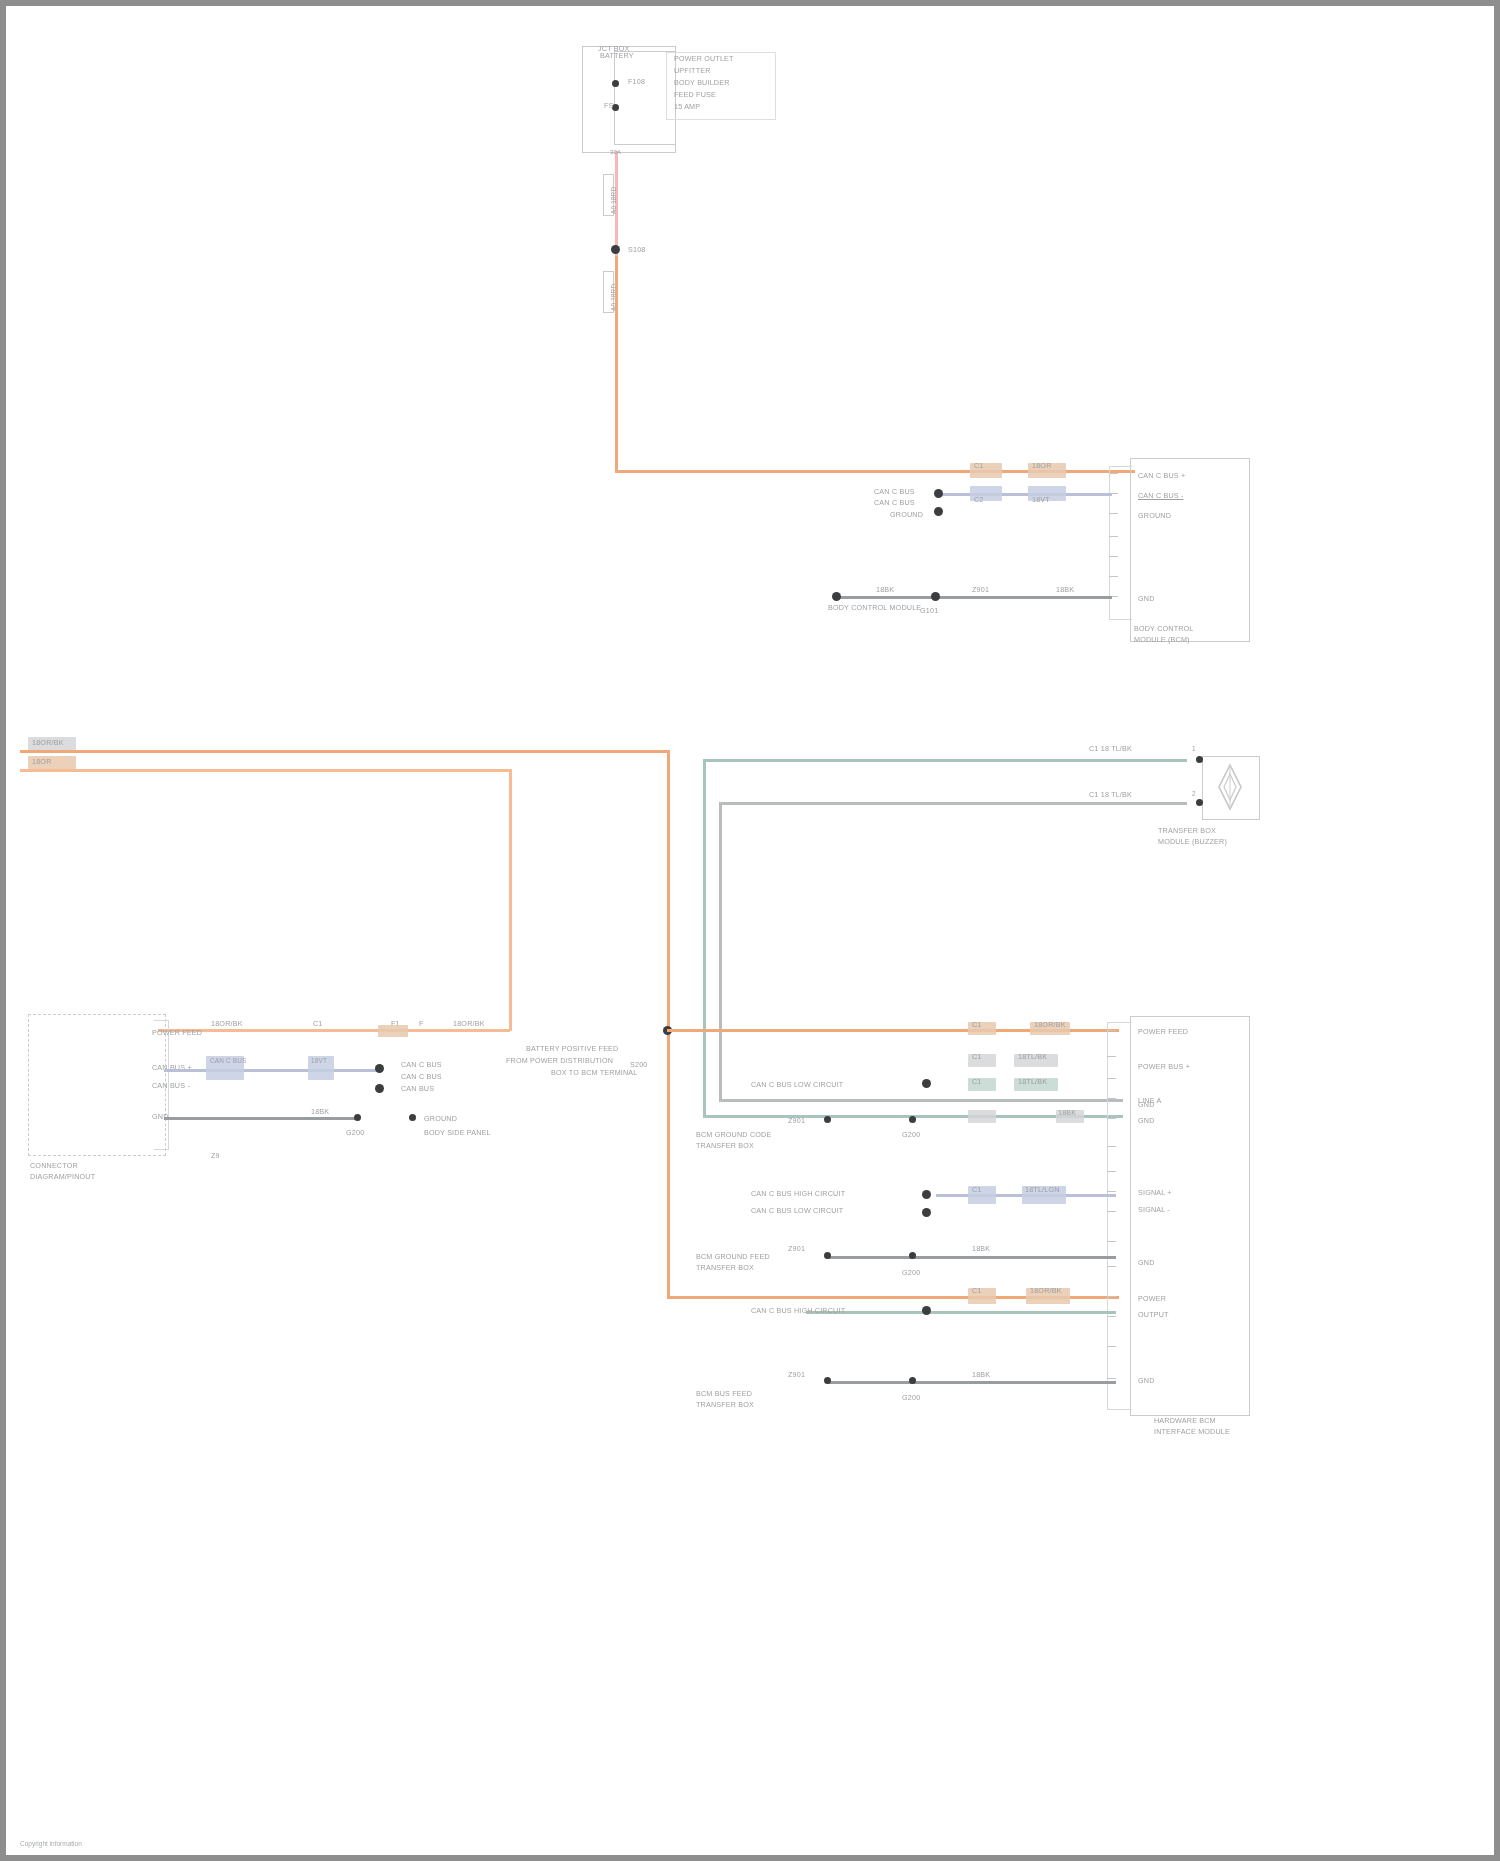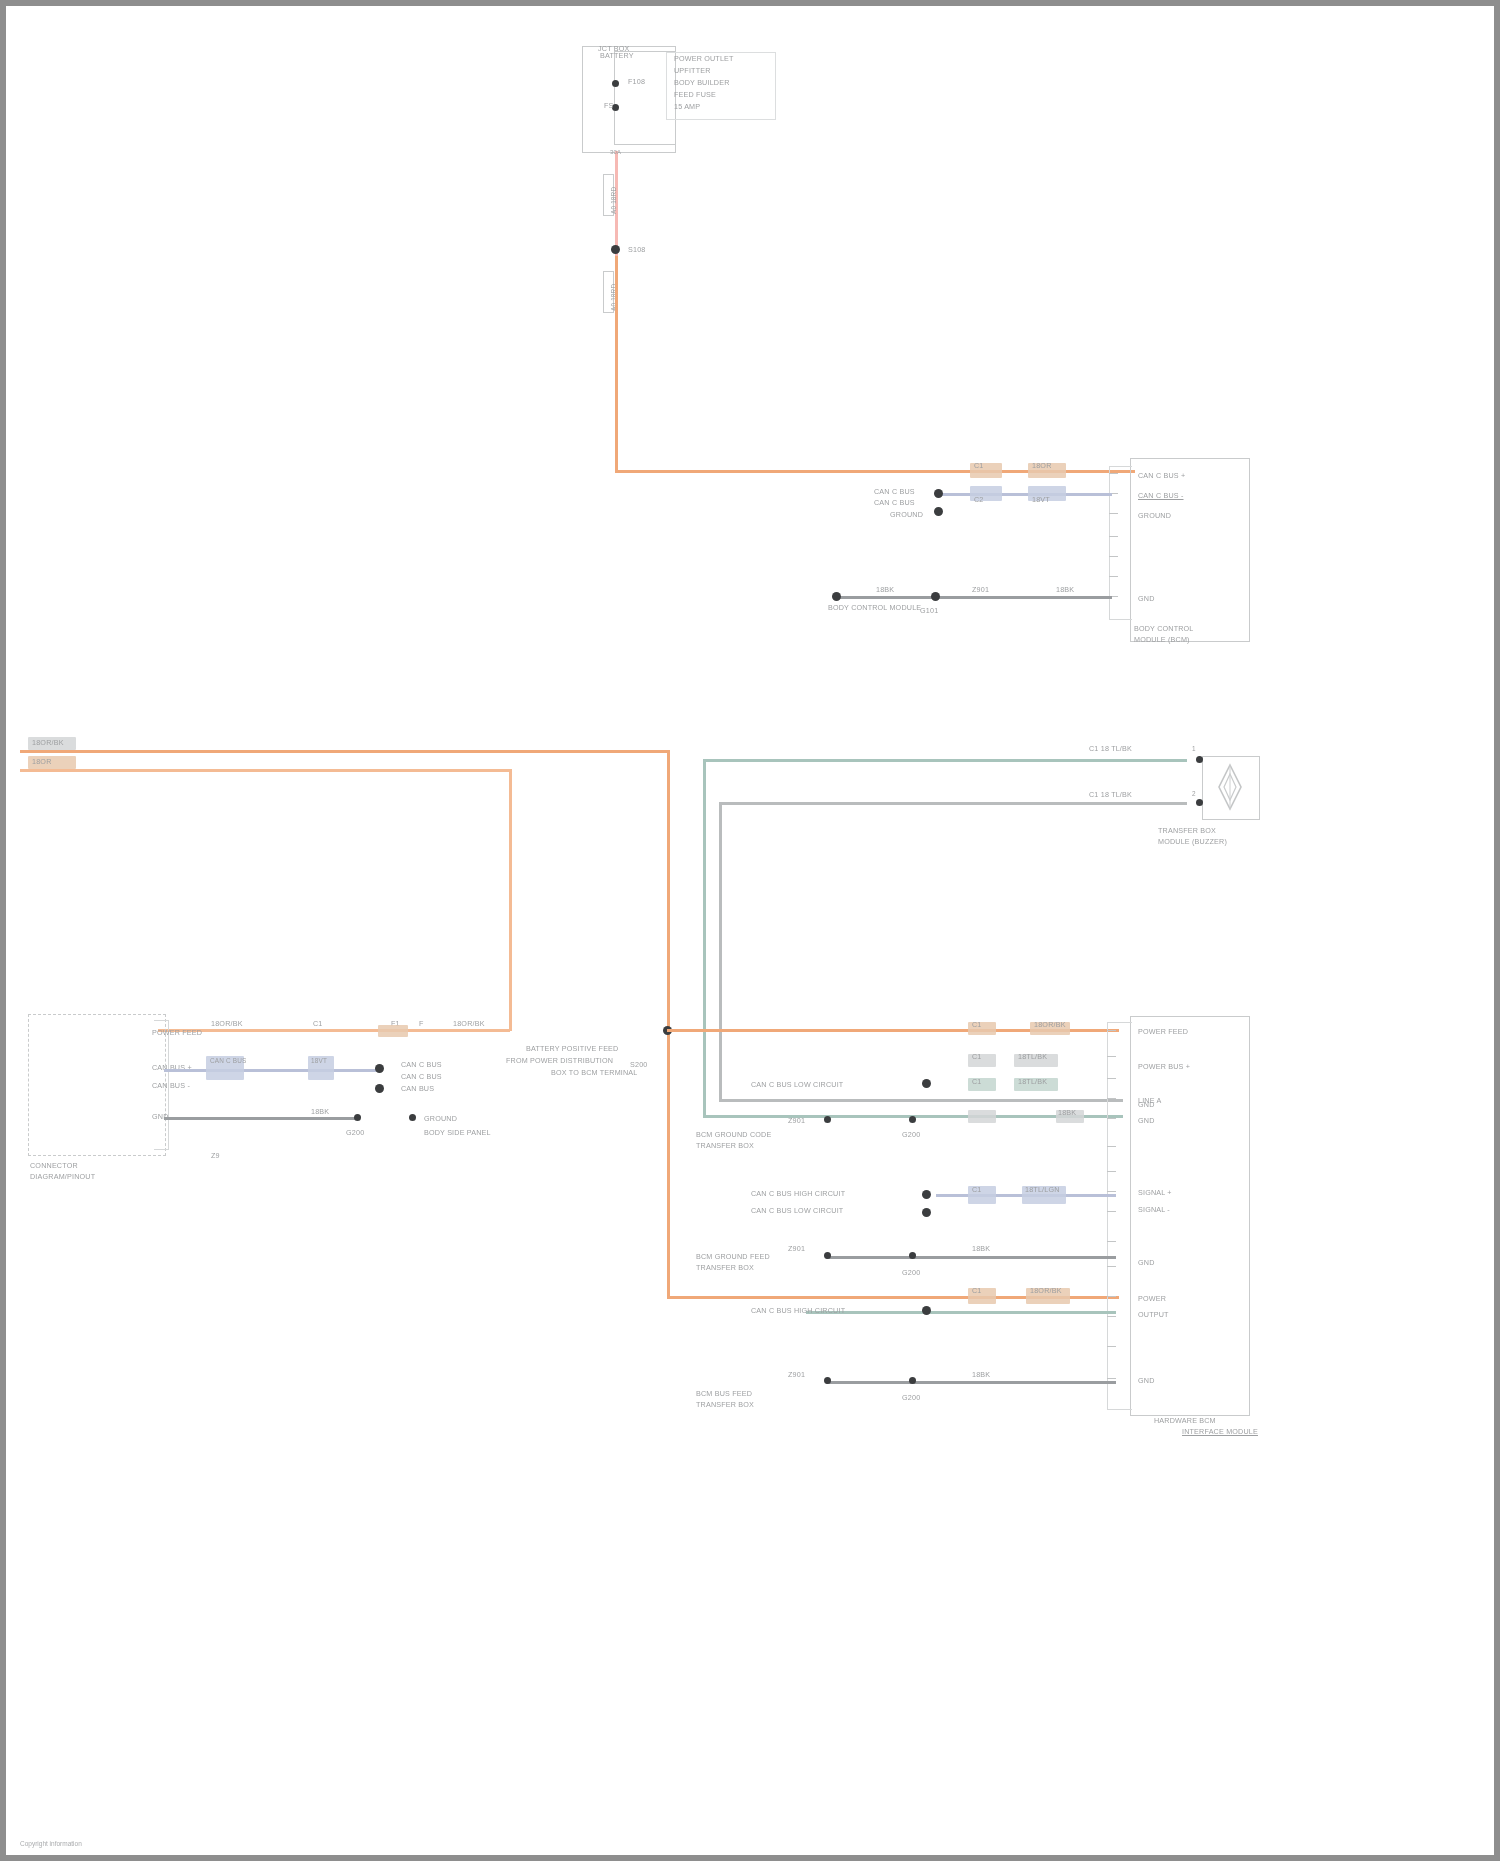--- a/index.html
+++ b/index.html
@@ -278,21 +278,21 @@
   <div class="t blur" style="left:1132px;top:1094px;">GND</div>
   <div class="t blur" style="left:1132px;top:1110px;">GND</div>
   <div class="t blur" style="left:1132px;top:1182px;">SIGNAL +</div>
   <div class="t blur" style="left:1132px;top:1199px;">SIGNAL -</div>
   <div class="t blur" style="left:1132px;top:1252px;">GND</div>
   <div class="t blur" style="left:1132px;top:1288px;">POWER</div>
   <div class="t blur" style="left:1132px;top:1304px;">OUTPUT</div>
   <div class="t blur" style="left:1132px;top:1370px;">GND</div>
 
   <div class="t blur" style="left:1148px;top:1410px;">HARDWARE BCM</div>
-  <div class="t blur" style="left:1176px;top:1421px;text-decoration:underline;">INTERFACE MODULE</div>
+  <div class="t blur" style="left:1148px;top:1421px;">INTERFACE MODULE</div>
 
   <div class="chip" style="left:962px;top:1016px;width:28px;height:13px;"></div>
   <div class="t blur" style="left:966px;top:1014px;">C1</div>
   <div class="chip" style="left:1024px;top:1016px;width:40px;height:13px;"></div>
   <div class="t blur" style="left:1028px;top:1014px;">18OR/BK</div>
 
   <div class="chip gray" style="left:962px;top:1048px;width:28px;height:13px;"></div>
   <div class="t blur" style="left:966px;top:1046px;">C1</div>
   <div class="chip gray" style="left:1008px;top:1048px;width:44px;height:13px;"></div>
   <div class="t blur" style="left:1012px;top:1046px;">18TL/BK</div>

